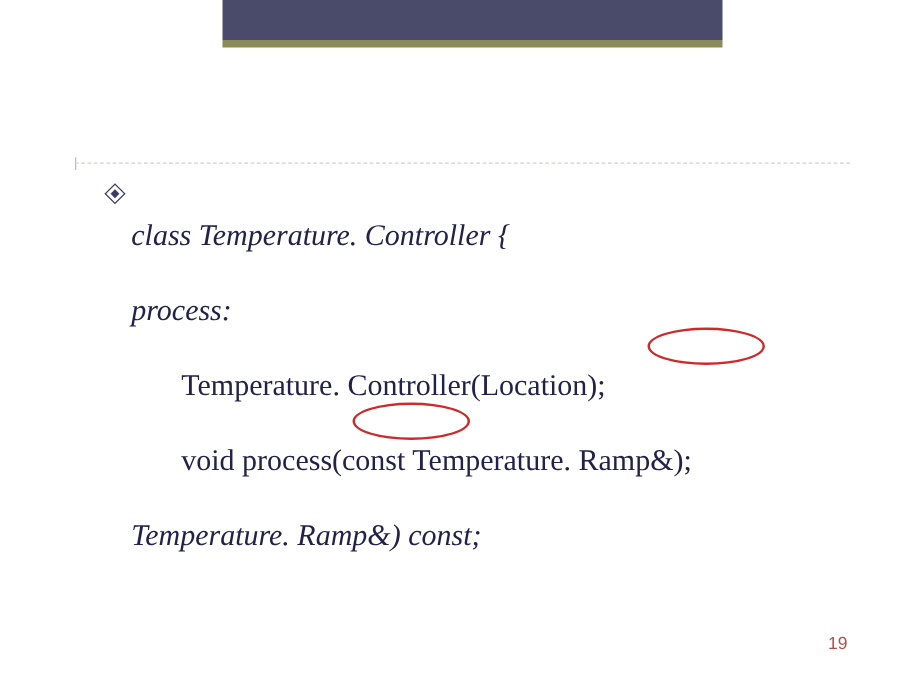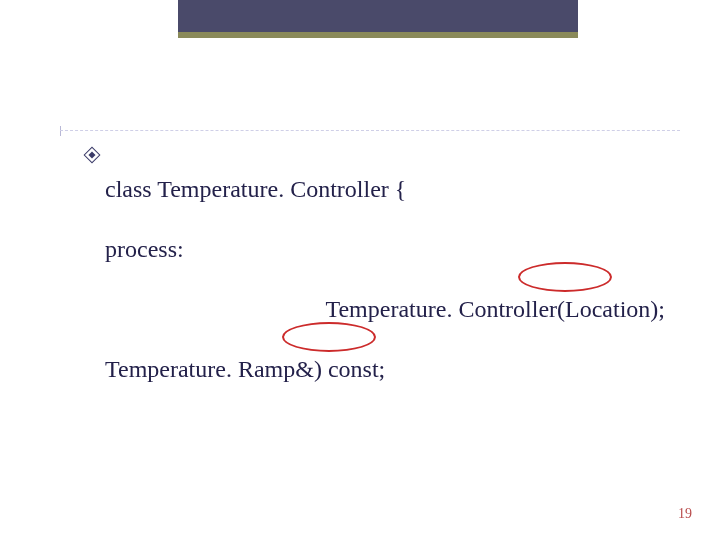--- a/index.html
+++ b/index.html
@@ -90,22 +90,22 @@
     top: 144px;
     width: 560px;
     font-size: 24px;
     line-height: 30px;
     white-space: pre;
   }
   .code-block .line {
     display: block;
     position: relative;
   }
-  .ind1 { padding-left: 0px; }
-  .ind2 { padding-left: 40px; text-align: right; }
+  .ind1 { padding-left: 0px; font-style: italic; }
+  .ind2 { padding-left: 40px; }
 
   .ellipse {
     position: absolute;
     border: 2px solid #cc2b2b;
     border-radius: 50%;
     pointer-events: none;
   }
   .ellipse.e1 {
     left: 518px;
     top: 262px;
@@ -114,23 +114,23 @@
   }
   .ellipse.e2 {
     left: 282px;
     top: 322px;
     width: 90px;
     height: 26px;
   }
 
   .page-num {
     position: absolute;
-    right: 28px;
+    right: 42px;
     bottom: 18px;
-    font-family: Liberation Serif, serif;
+    font-family: Liberation Sans, sans-serif;
     font-size: 14px;
     color: #b84a4a;
   }
 </style>
 </head>
 <body>
 
 <div class="header-bar">
   <div class="header-stripe-purple"></div>
   <div class="header-stripe-olive"></div>
@@ -138,20 +138,21 @@
 
 <div class="tick-vert"></div>
 <div class="tick-row"></div>
 
 <div class="bullet"></div>
 
 <div class="code-block">
 <span class="line ind1">class Temperature. Controller {</span>
 <span class="line ind1">process:</span>
 <span class="line ind2">Temperature. Controller(Location);</span>
+<span class="line ind2">void process(const Temperature. Ramp&amp;);</span>
 <span class="line ind1">Temperature. Ramp&amp;) const;</span>
 <span class="line ind1"></span>
 
 
 
 </div>
 
 <div class="ellipse e1"></div>
 <div class="ellipse e2"></div>
 

